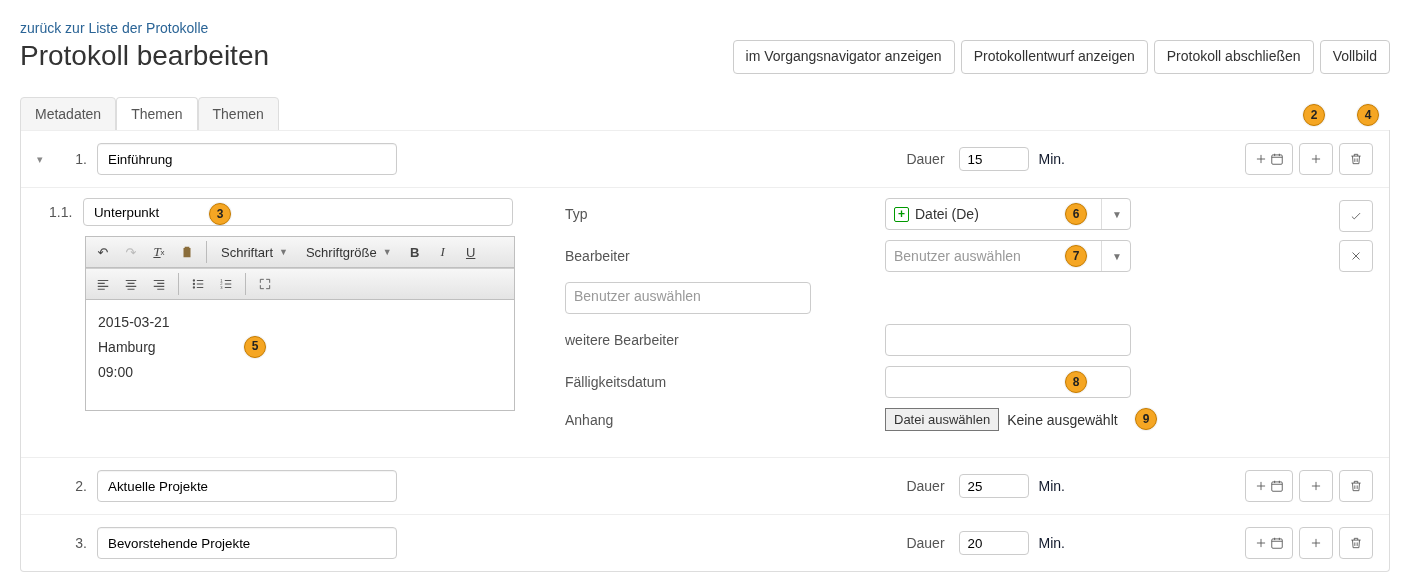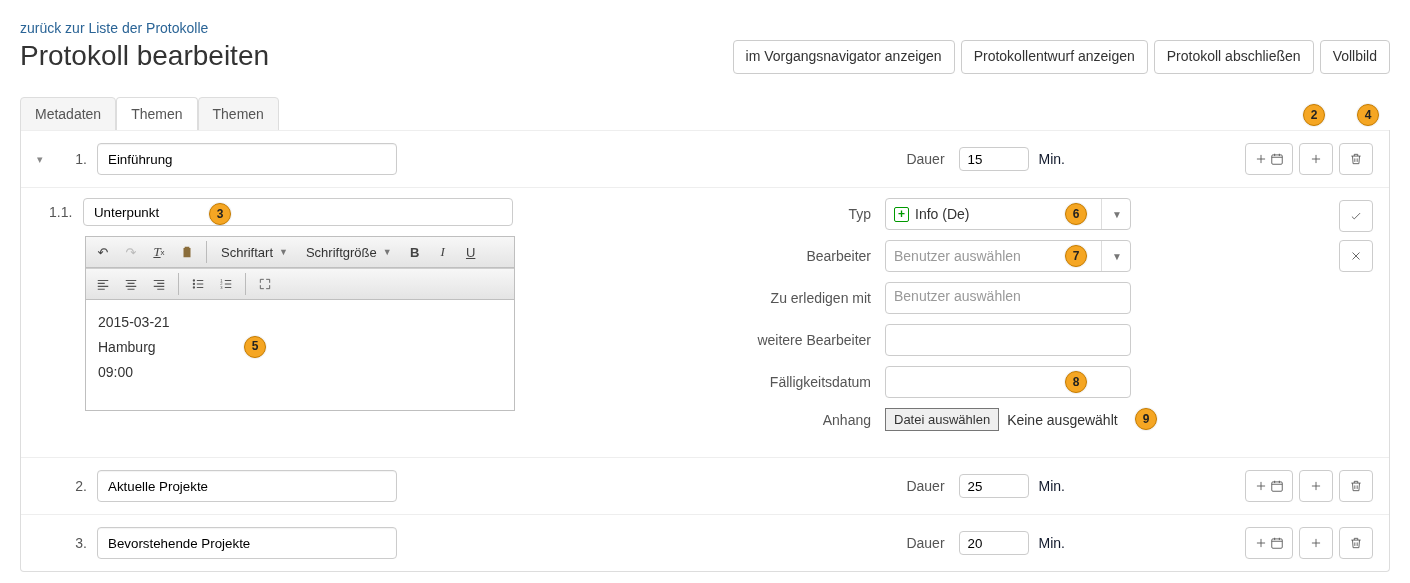--- a/index.html
+++ b/index.html
@@ -98,21 +98,21 @@
   }
   .editor-body {
     padding: 10px 12px; min-height: 100px; position: relative;
     font-size: 14px; line-height: 1.8; overflow-y: scroll; height: 110px;
   }
   .editor-body::-webkit-scrollbar { width: 16px; }
   .editor-body::-webkit-scrollbar-track { background:#f1f1f1; }
   .editor-body::-webkit-scrollbar-thumb { background:#c1c1c1; }
   .sub-right { flex: 1; }
   .field-row { display:flex; align-items:center; margin-bottom: 10px; }
-  .field-lbl { width: 320px; text-align: right; padding-right: 14px; color:#555; }
+  .field-lbl { width: 320px; padding-right: 14px; color:#555; }
   .field-ctrl { width: 246px; }
   .dropdown {
     height: 32px; width:100%; border:1px solid #ccc; border-radius:4px;
     display:flex; align-items:center; padding: 0 8px;
     justify-content: space-between; cursor:pointer; background:#fff;
   }
   .dropdown .caret { border-left:1px solid #ddd; padding-left:10px; height:100%; display:flex; align-items:center; color:#777; font-size:10px;}
   .textish {
     height: 32px; width:100%; border:1px solid #ccc; border-radius:4px;
     padding: 5px 8px; color:#999; background:#fff;
@@ -288,39 +288,38 @@
       </div>
     </div>
 
     <div class="sub-right rel">
       <div class="field-row">
         <div class="field-lbl">Typ</div>
         <div class="field-ctrl rel">
           <div class="dropdown">
             <span class="info-chip">
                 <span class="plus-sq">+</span>
-                <span>Info (De)</span>
+                <span>Datei (De)</span>
               </span>
             <span class="caret">▼</span>
           </div>
           <span class="marker" style="top:5px; right:44px;">6</span>
         </div>
       </div>
       <div class="field-row">
         <div class="field-lbl">Bearbeiter</div>
         <div class="field-ctrl rel">
           <div class="dropdown">
             <span style="color:#999">Benutzer auswählen</span>
             <span class="caret">▼</span>
           </div>
           <span class="marker" style="top:5px; right:44px;">7</span>
         </div>
       </div>
       <div class="field-row">
-        <div class="field-lbl">Zu erledigen mit</div>
         <div class="field-ctrl">
             <div class="textish">Benutzer auswählen</div>
           </div>
       </div>
       <div class="field-row">
         <div class="field-lbl">weitere Bearbeiter</div>
         <div class="field-ctrl"><input class="textish" style="color: rgb(51, 51, 51);"></div>
       </div>
       <div class="field-row">
         <div class="field-lbl">Fälligkeitsdatum</div>

